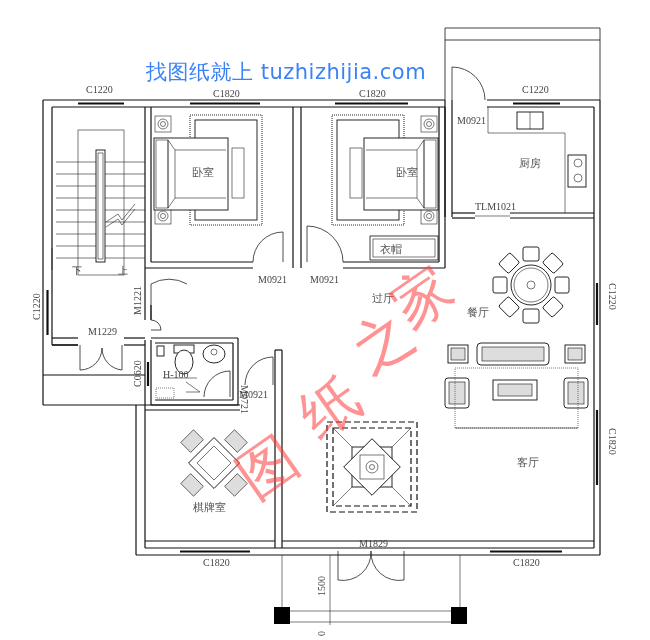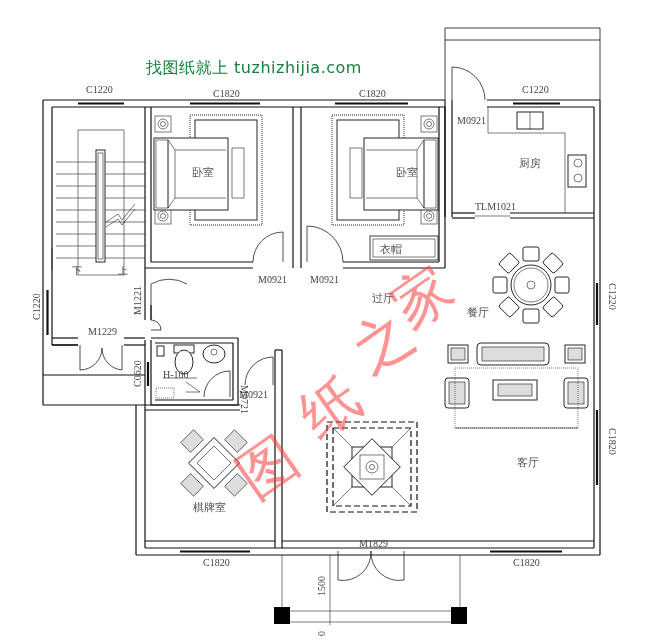--- a/index.html
+++ b/index.html
@@ -6,21 +6,21 @@
   body { width:650px; height:640px; overflow:hidden; position:relative; font-family:"Liberation Serif","DejaVu Serif",serif; }
   #plan { position:absolute; left:0; top:0; width:650px; height:640px; }
   .w { fill:none; stroke:#111; stroke-width:1.2; }
   .wt { fill:none; stroke:#111; stroke-width:0.8; }
   .thin { fill:none; stroke:#222; stroke-width:0.6; }
   .win { fill:none; stroke:#111; stroke-width:2.2; }
   .door { fill:none; stroke:#222; stroke-width:0.8; }
   .dash { fill:none; stroke:#111; stroke-width:1.2; stroke-dasharray:6 3; }
   .lbl { font-family:"Liberation Serif","DejaVu Serif",serif; font-size:10px; fill:#444; }
   .room { font-family:"DejaVu Sans","Liberation Sans",sans-serif; font-size:11px; fill:#555; }
-  .hdr { position:absolute; left:146px; top:58px; font-family:"DejaVu Sans","Liberation Sans",sans-serif; font-size:16px; color:#15803d; white-space:nowrap; letter-spacing:0.5px; }
+  .hdr { position:absolute; left:146px; top:58px; font-family:"DejaVu Sans","Liberation Sans",sans-serif; font-size:21px; color:#3b82f6; white-space:nowrap; letter-spacing:0.5px; }
   .wm { font-family:"DejaVu Serif","Liberation Serif",serif; font-size:58px; fill:#ff3b3b; fill-opacity:0.55; }
   .furn { fill:#fff; stroke:#111; stroke-width:0.9; }
   .hatch { fill:#ddd; stroke:#111; stroke-width:0.6; }
   .blk { fill:#000; }
 </style>
 </head>
 <body>
 
 <svg id="plan" viewBox="0 0 650 640" xmlns="http://www.w3.org/2000/svg">
 

